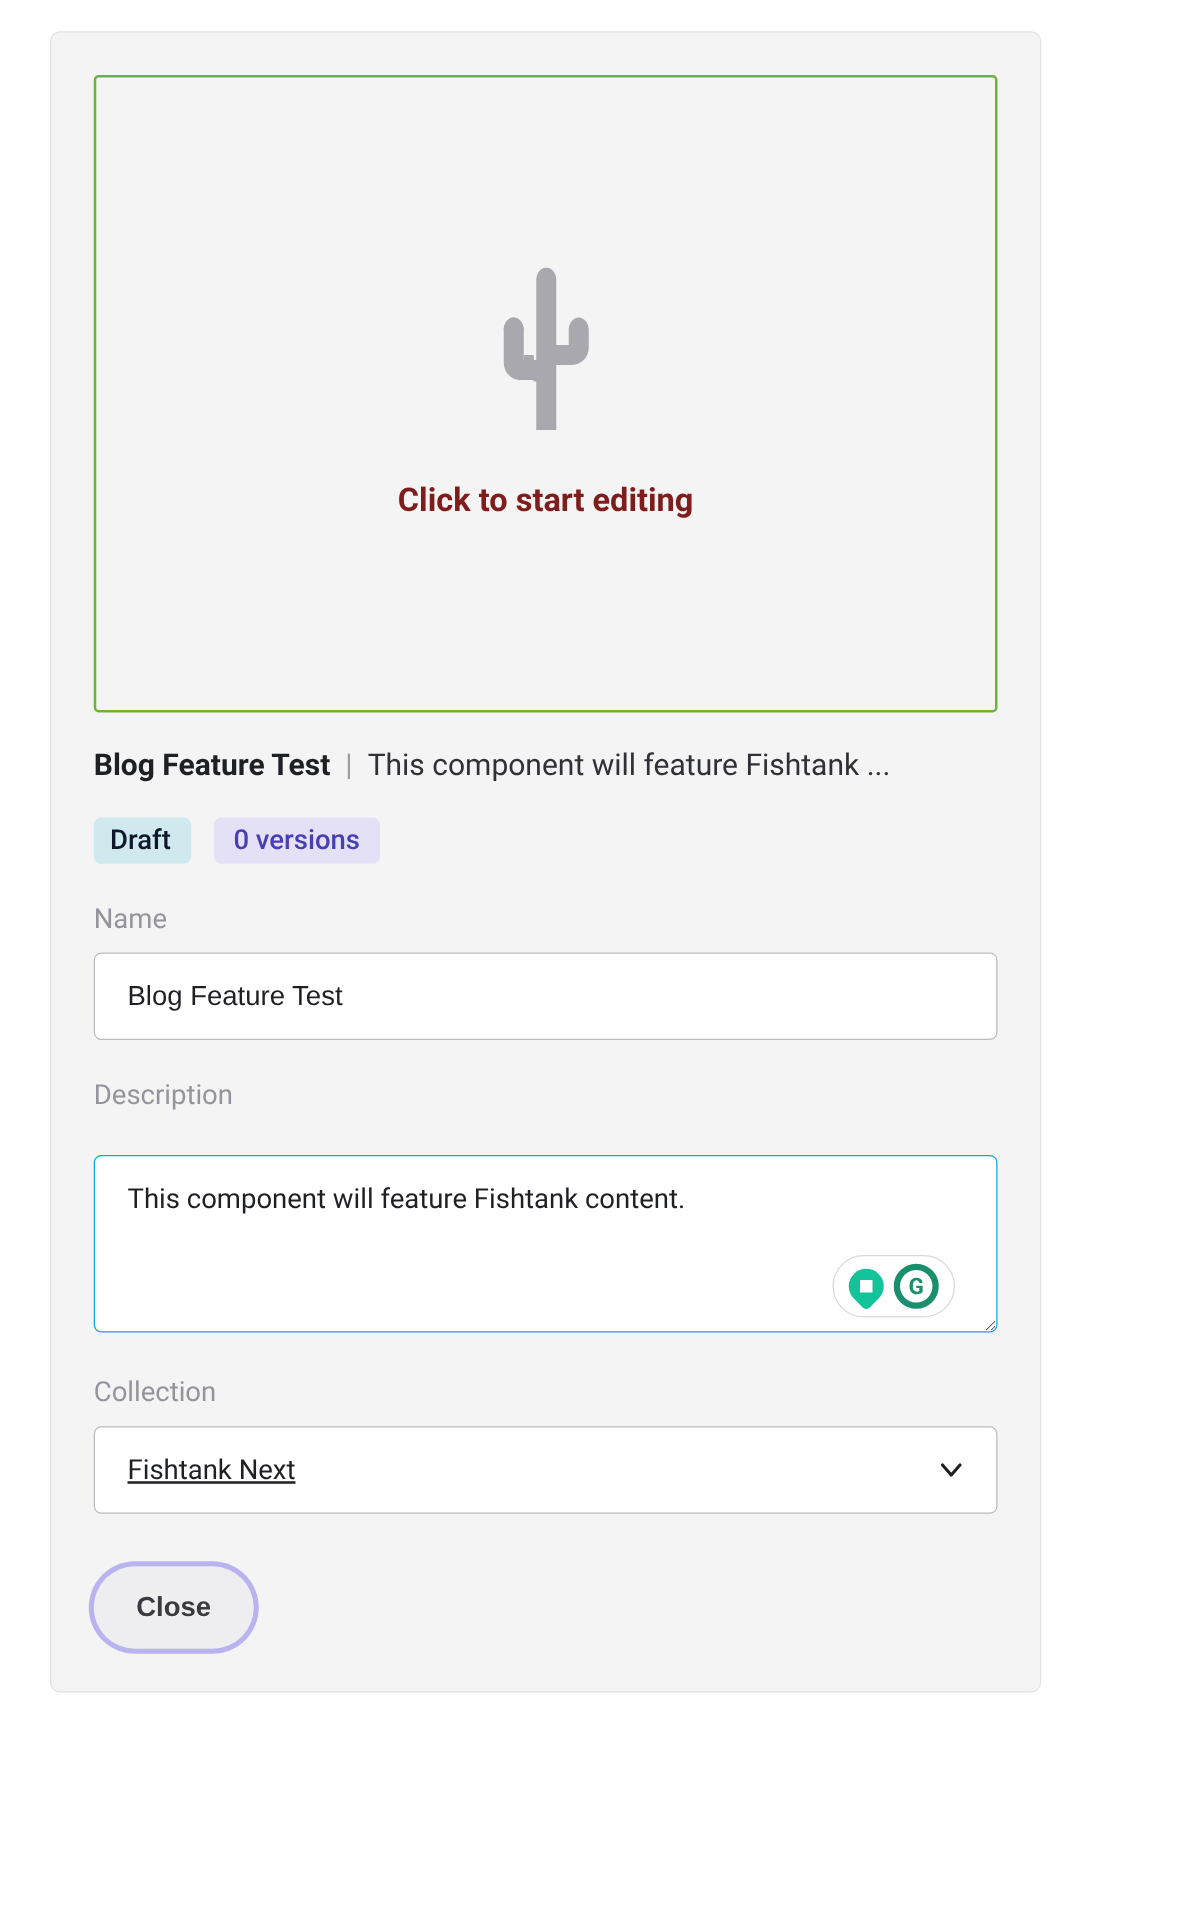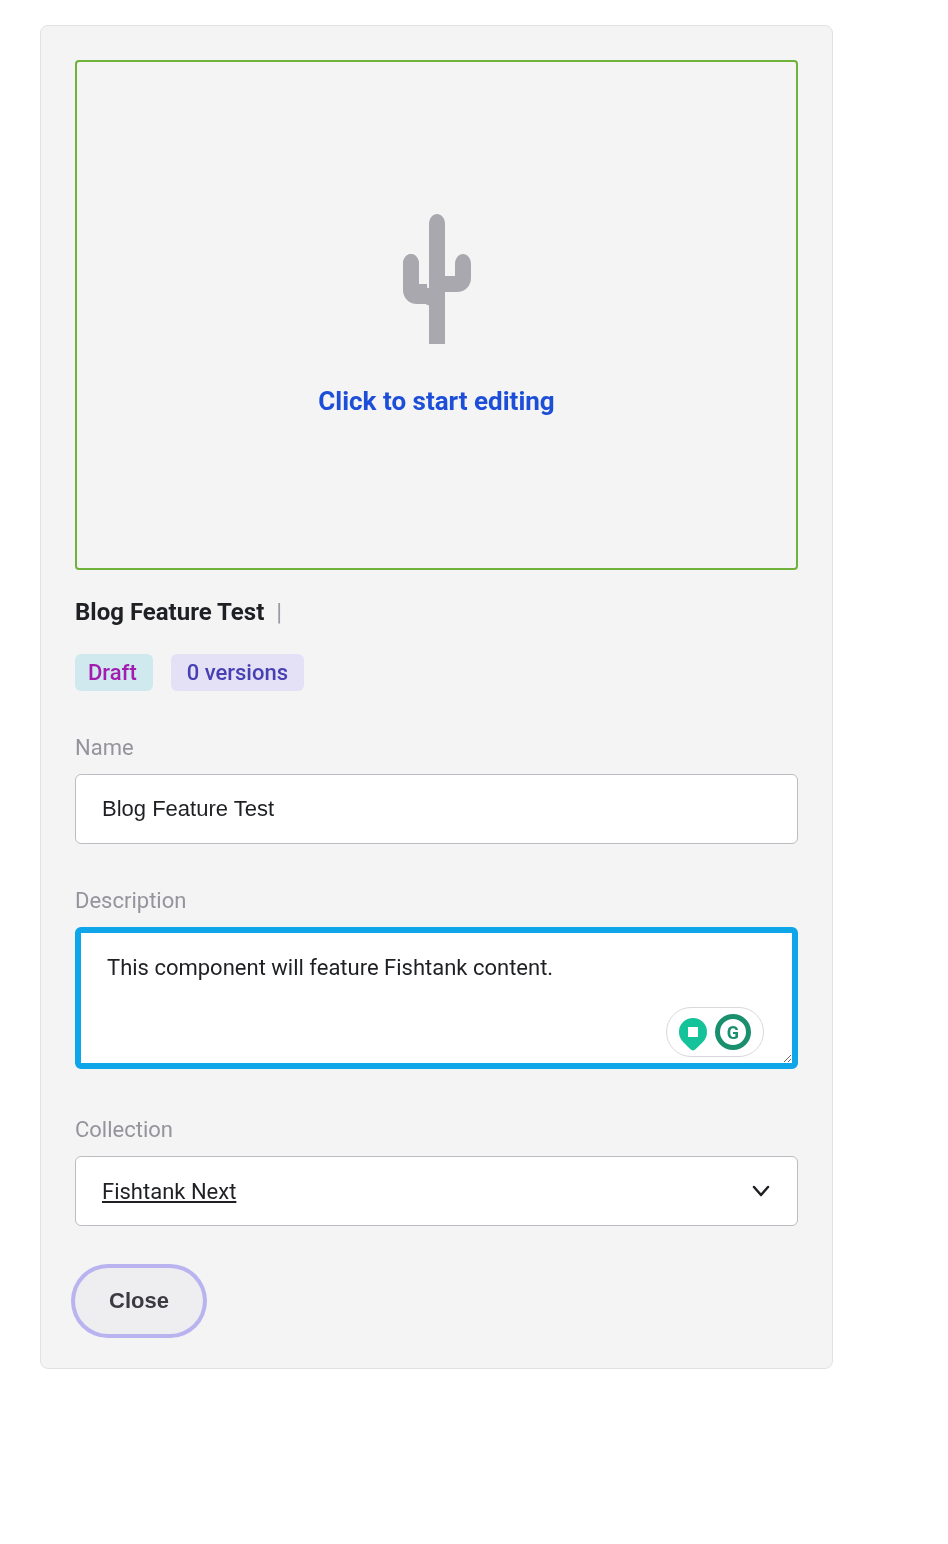--- a/index.html
+++ b/index.html
@@ -20,21 +20,21 @@
     border-radius: 4px;
     display:flex;
     flex-direction:column;
     align-items:center;
     justify-content:center;
     gap: 38px;
     cursor:pointer;
   }
   .cactus-svg { width: 92px; height: 130px; }
   .preview-text {
-    color:#1d4ed8;
+    color:#7f1d1d;
     font-weight:700;
     font-size:26px;
   }
   .header-row {
     margin-top: 28px;
     display:flex;
     align-items:center;
     font-size:24px;
     color:#1f2024;
     white-space:nowrap;
@@ -43,52 +43,53 @@
   .header-title { font-weight:700; }
   .header-sep { margin:0 12px; color:#9a9aa2; font-weight:400; }
   .header-desc { color:#303136; font-weight:400; overflow:hidden; text-overflow:ellipsis; }
   .badges { margin-top: 28px; display:flex; gap:18px; }
   .badge {
     padding: 6px 16px;
     border-radius:6px;
     font-size:22px;
     font-weight:500;
   }
-  .badge-draft { background:#cfe9ef; color:#a21caf;padding-left:13px; }
+  .badge-draft { background:#cfe9ef; color:#0f172a;padding-left:13px; }
   .badge-versions { background:#e4e1f7; color:#4740b3; }
   .field-label {
-    margin-top: 44px;
+    margin-top: 32px;
     font-size:22px;
     color:#94949c;
     margin-bottom: 14px;
   }
   .text-input {
     width:100%;
     height:70px;
     border:1px solid #bcbcc2;
     border-radius:6px;
     background:#ffffff;
     font-size:22px;
     padding: 0 26px;
     color:#1f2024;
     outline:none;
   }
   .textarea-wrap { position:relative; width:100%; }
   .textarea {
     width:100%;
     height:142px;
-    border:6px solid #0ea5e9;
+    border:1px solid #0ea5e9;
     border-radius:6px;
     background:#ffffff;
     font-size:22px;
     padding: 22px 26px;
     color:#1f2024;
     outline:none;
     resize:both;
     font-family:inherit;
+    margin-top:21px;
   }
   .grammarly-badge {
     position:absolute;
     right:34px;
     bottom:16px;
     height:50px;
     width:98px;
     background:#ffffff;
     border:1px solid #d9d9dd;
     border-radius:25px;
@@ -162,20 +163,21 @@
         <path fill="#a8a8ae" d="M12 50 C12 44 16 40 20 40 C24 40 28 44 28 50 L28 74 L40 74 L40 90 L26 90 C18 90 12 84 12 76 Z"></path>
         <path fill="#a8a8ae" d="M80 50 C80 44 76 40 72 40 C68 40 64 44 64 50 L64 62 L52 62 L52 78 L66 78 C74 78 80 72 80 64 Z"></path>
       </svg>
     </span>
     <span class="preview-text">Click to start editing</span>
   </div>
 
   <div class="header-row">
     <span class="header-title">Blog Feature Test</span>
     <span class="header-sep">|</span>
+    <span class="header-desc">This component will feature Fishtank ...</span>
   </div>
 
   <div class="badges">
     <span class="badge badge-draft">Draft</span>
     <span class="badge badge-versions">0 versions</span>
   </div>
 
   <div class="field-label">Name</div>
   <input class="text-input" type="text" value="Blog Feature Test" style="">
 

